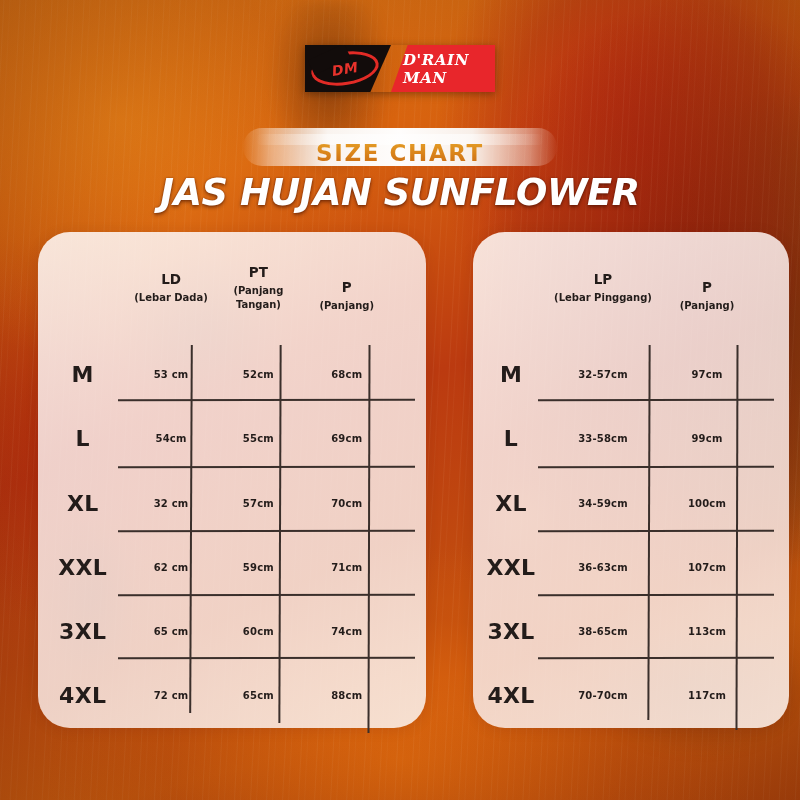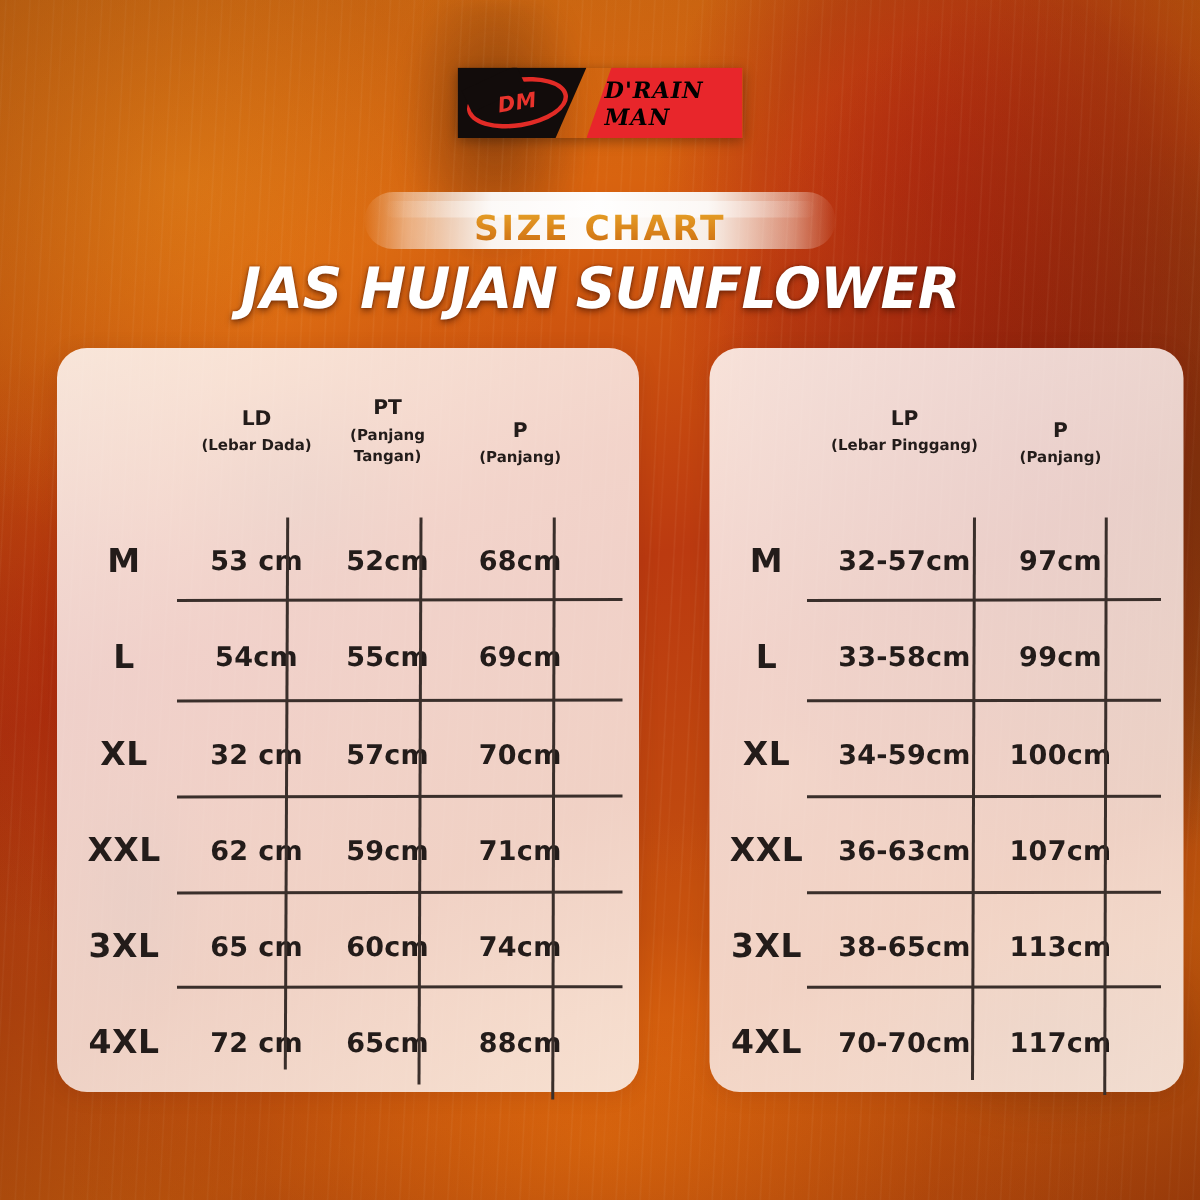--- a/index.html
+++ b/index.html
@@ -116,21 +116,21 @@
   }
   .logo-right {
     flex: 1;
     background: #e8262b;
     clip-path: polygon(16% 0, 100% 0, 100% 100%, 0 100%);
     display: flex;
     align-items: center;
     justify-content: center;
   }
   .logo-name {
-    color: #000000;
+    color: #ffffff;
     font-family: "DejaVu Serif", "Liberation Serif", serif;
     font-style: italic;
     font-weight: bold;
     font-size: 15px;
     letter-spacing: 0.6px;
     margin-left: 12px;
   }
 
   
   .pill {
@@ -190,21 +190,21 @@
     letter-spacing: -0.5px;
     transform: scaleX(0.97);
     text-shadow: 0 2px 4px rgba(60,15,0,0.55), 0 0 2px rgba(80,25,0,0.5);
   }
 
   
   .panel {
     position: absolute;
     top: 232px;
     height: 496px;
-    border-radius: 20px;
+    border-radius: 32px;
     background: linear-gradient(155deg,
         rgba(255,249,247,0.87) 0%,
         rgba(250,235,233,0.86) 35%,
         rgba(247,228,222,0.88) 70%,
         rgba(250,237,229,0.90) 100%);
     box-shadow: 0 2px 14px rgba(70,20,0,0.12);
   }
   #panel-left  { left: 38px;  width: 388px; }
   #panel-right { left: 473px; width: 316px; }
 
@@ -237,21 +237,21 @@
   .hcell .full { font-size: 10px; display: block; }
   .hcell.shift { padding-top: 16px; }
 
   .sizecell {
     font-size: 22px;
     font-weight: bold;
     color: #2a2320;
     letter-spacing: 0.3px;
   }
   .valcell {
-    font-size: 18px;
+    font-size: 10px;
     font-weight: bold;
     color: #241d1b;
     letter-spacing: 0.2px;
   }
 
   
   .gridline {
     position: absolute;
     background: #3a2f2b;
     pointer-events: none;

